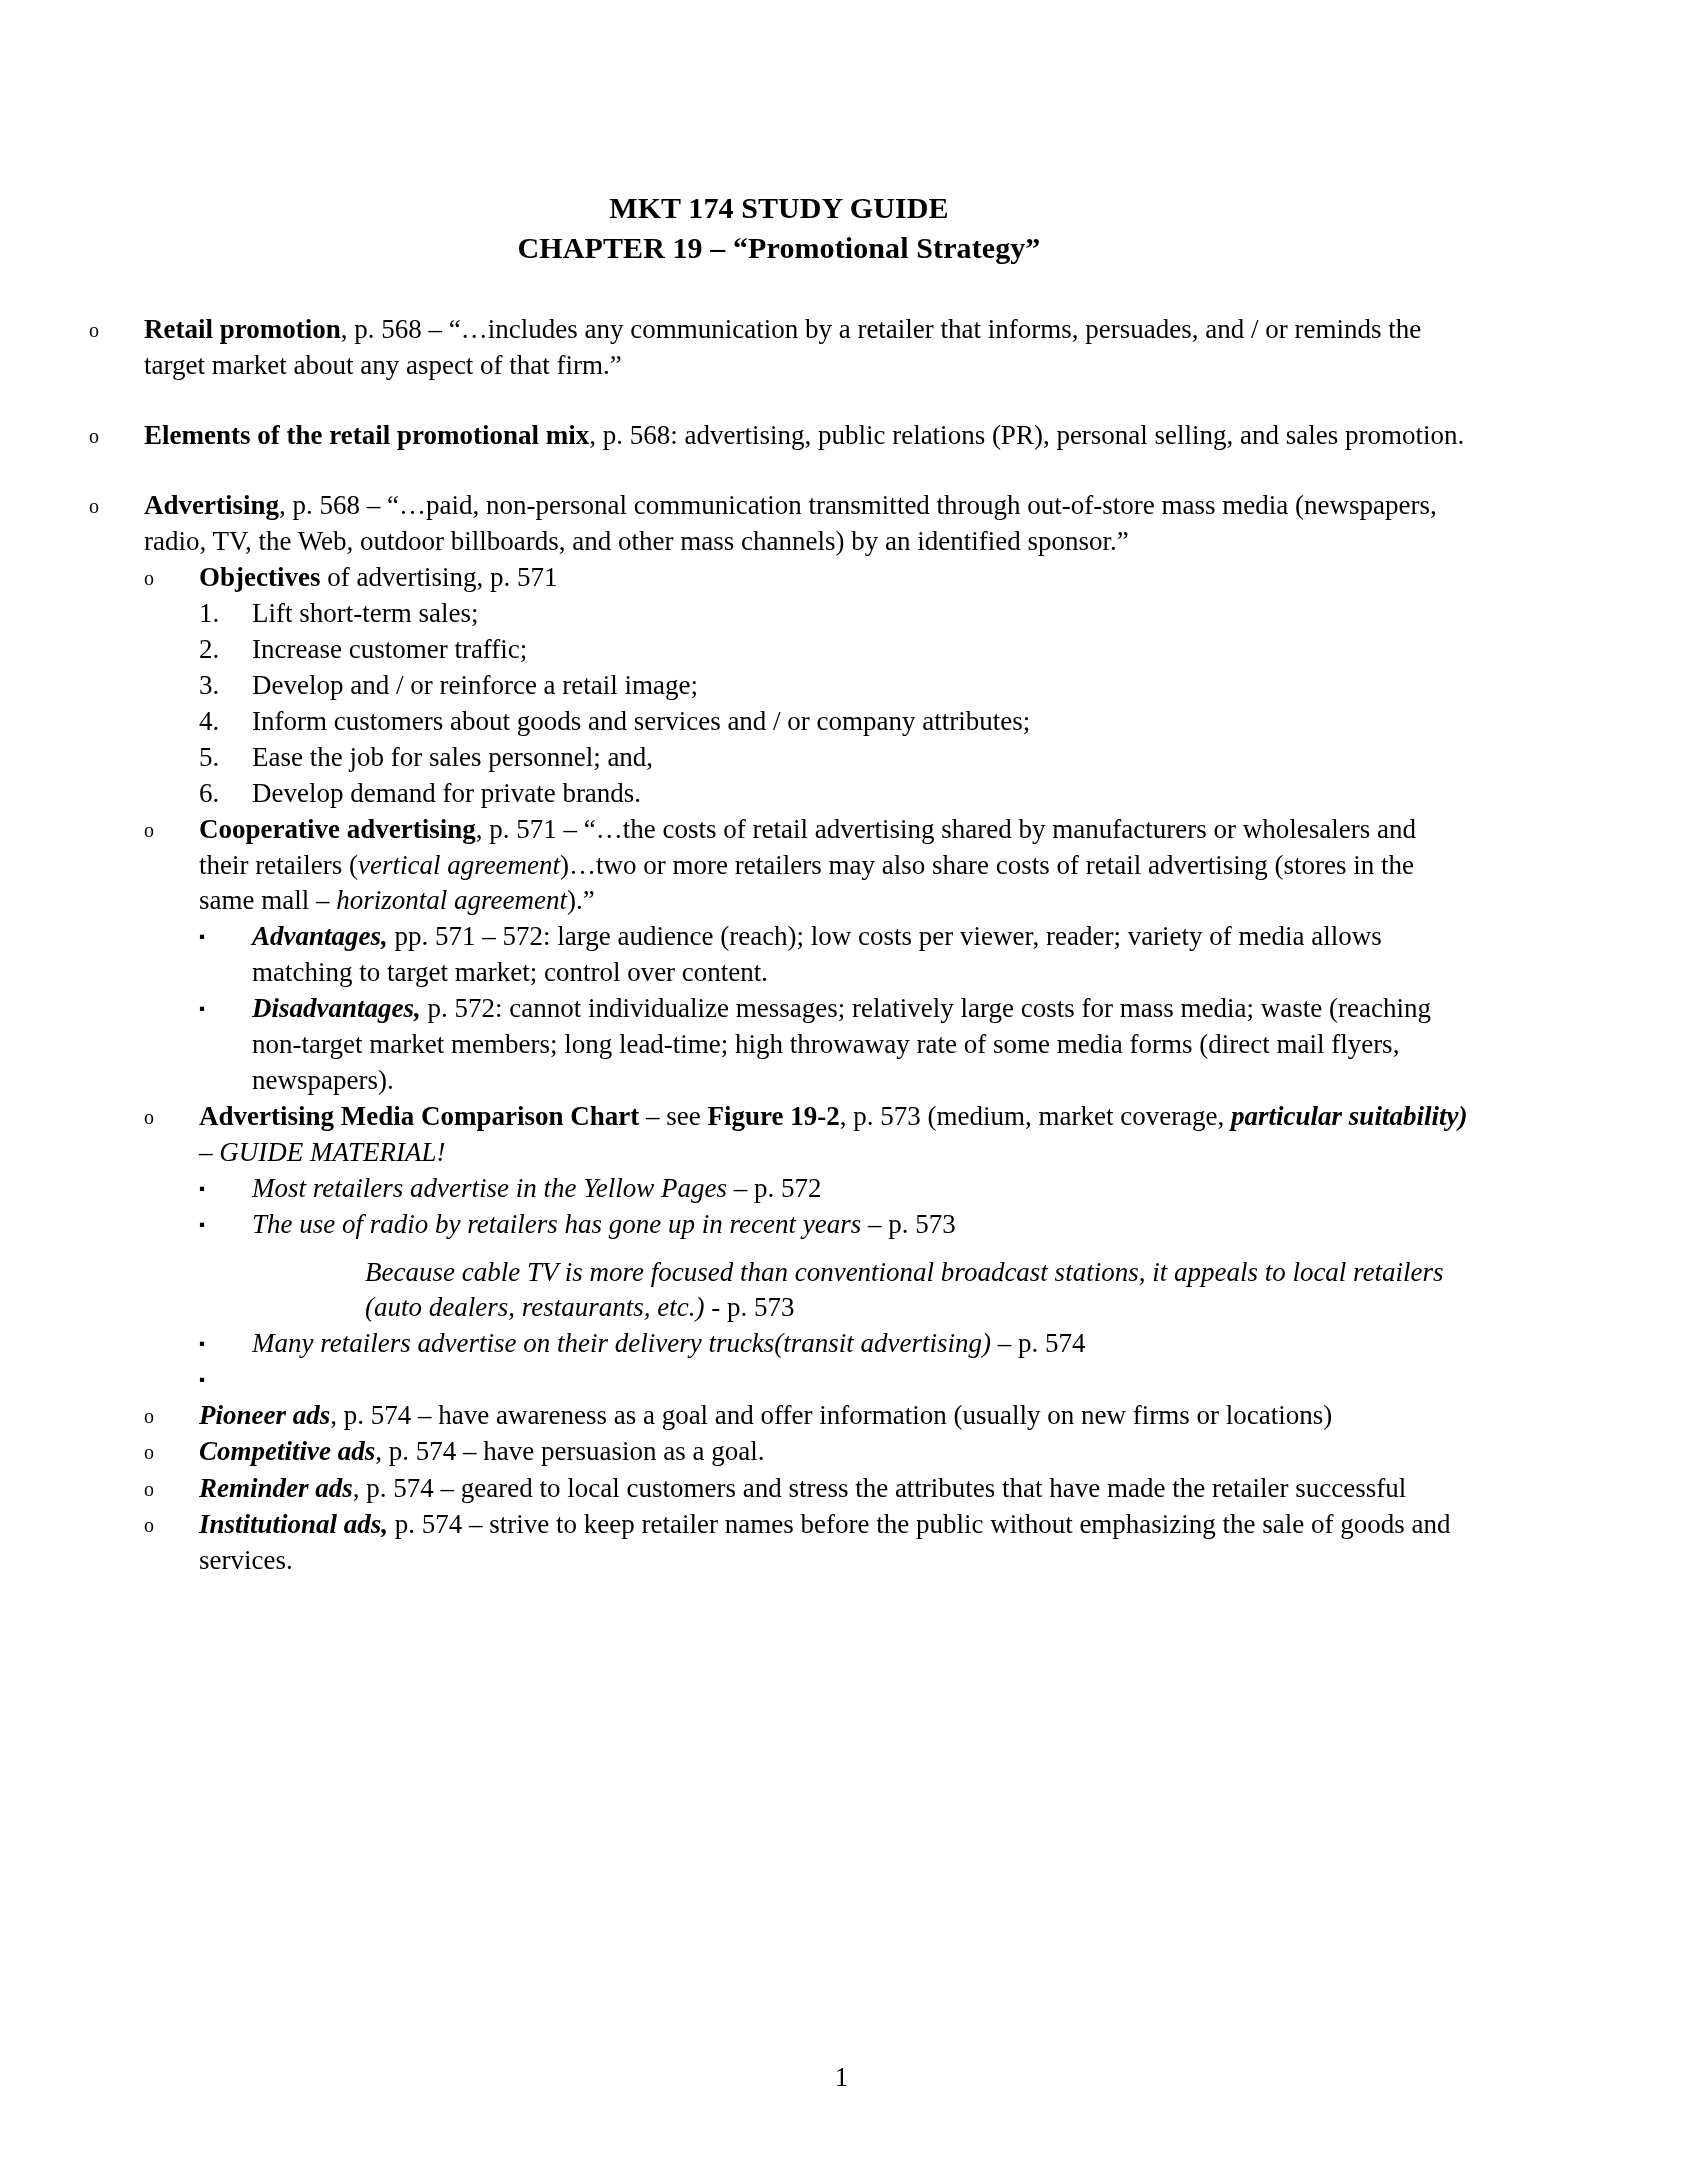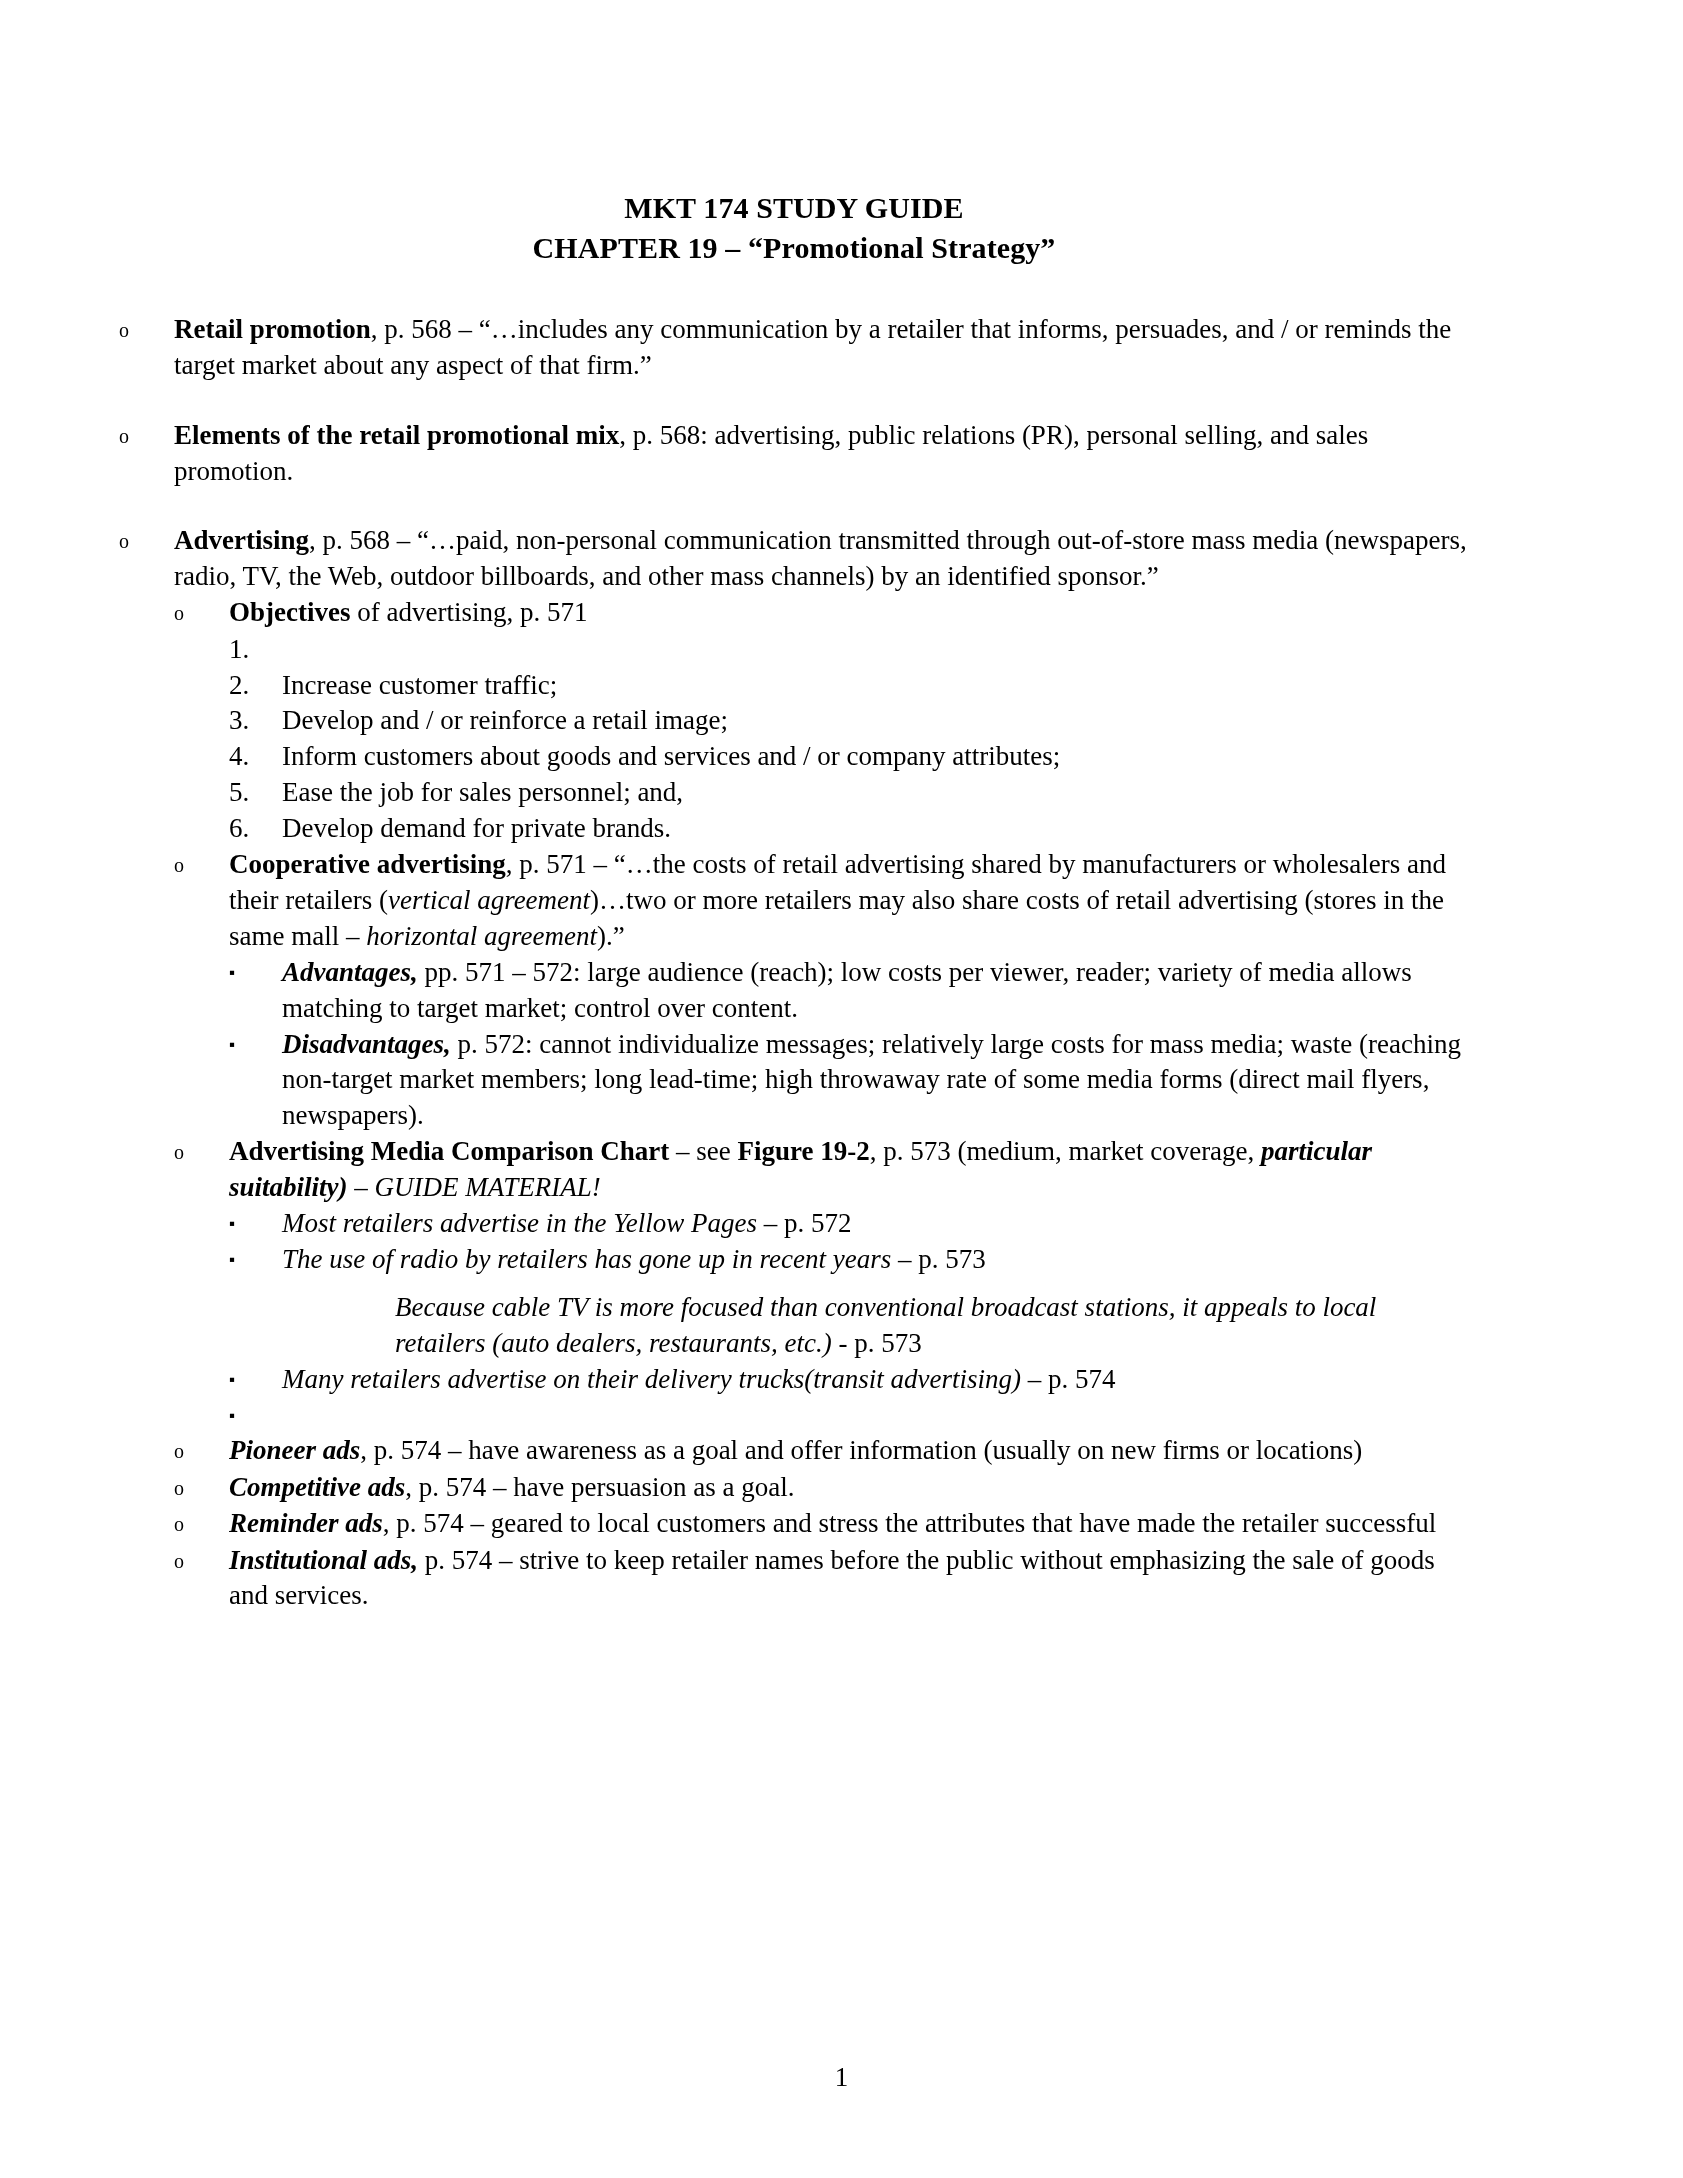--- a/index.html
+++ b/index.html
@@ -13,21 +13,21 @@
     font-family: "Liberation Serif", "DejaVu Serif", serif;
     color: #000000;
     position: relative;
     overflow: hidden;
   }
   .page {
     position: relative;
     width: 1683px;
     height: 2178px;
     box-sizing: border-box;
-    padding: 188px 213px 0 118px;
+    padding: 188px 213px 0 88px;
   }
   .title-block {
     text-align: center;
     font-weight: bold;
     font-size: 30px;
     line-height: 1.33;
     letter-spacing: 0.1px;
   }
   .title-line { display: block; }
 
@@ -127,20 +127,21 @@
       <span class="txt"><b>Advertising</b><span>, p. 568 – “…paid, non-personal communication transmitted through out-of-store mass media (newspapers, radio, TV, the Web, outdoor billboards, and other mass channels) by an identified sponsor.”</span></span>
     </div>
 
     <div class="row lvl2">
       <span class="marker">o</span>
       <span class="txt"><b>Objectives</b><span> of advertising, p. 571</span></span>
     </div>
 
     <div class="row lvl3">
       <span class="marker">1.</span>
+      <span class="txt">Lift short-term sales;</span>
     </div>
     <div class="row lvl3">
       <span class="marker">2.</span>
       <span class="txt">Increase customer traffic;</span>
     </div>
     <div class="row lvl3">
       <span class="marker">3.</span>
       <span class="txt">Develop and / or reinforce a retail image;</span>
     </div>
     <div class="row lvl3">

